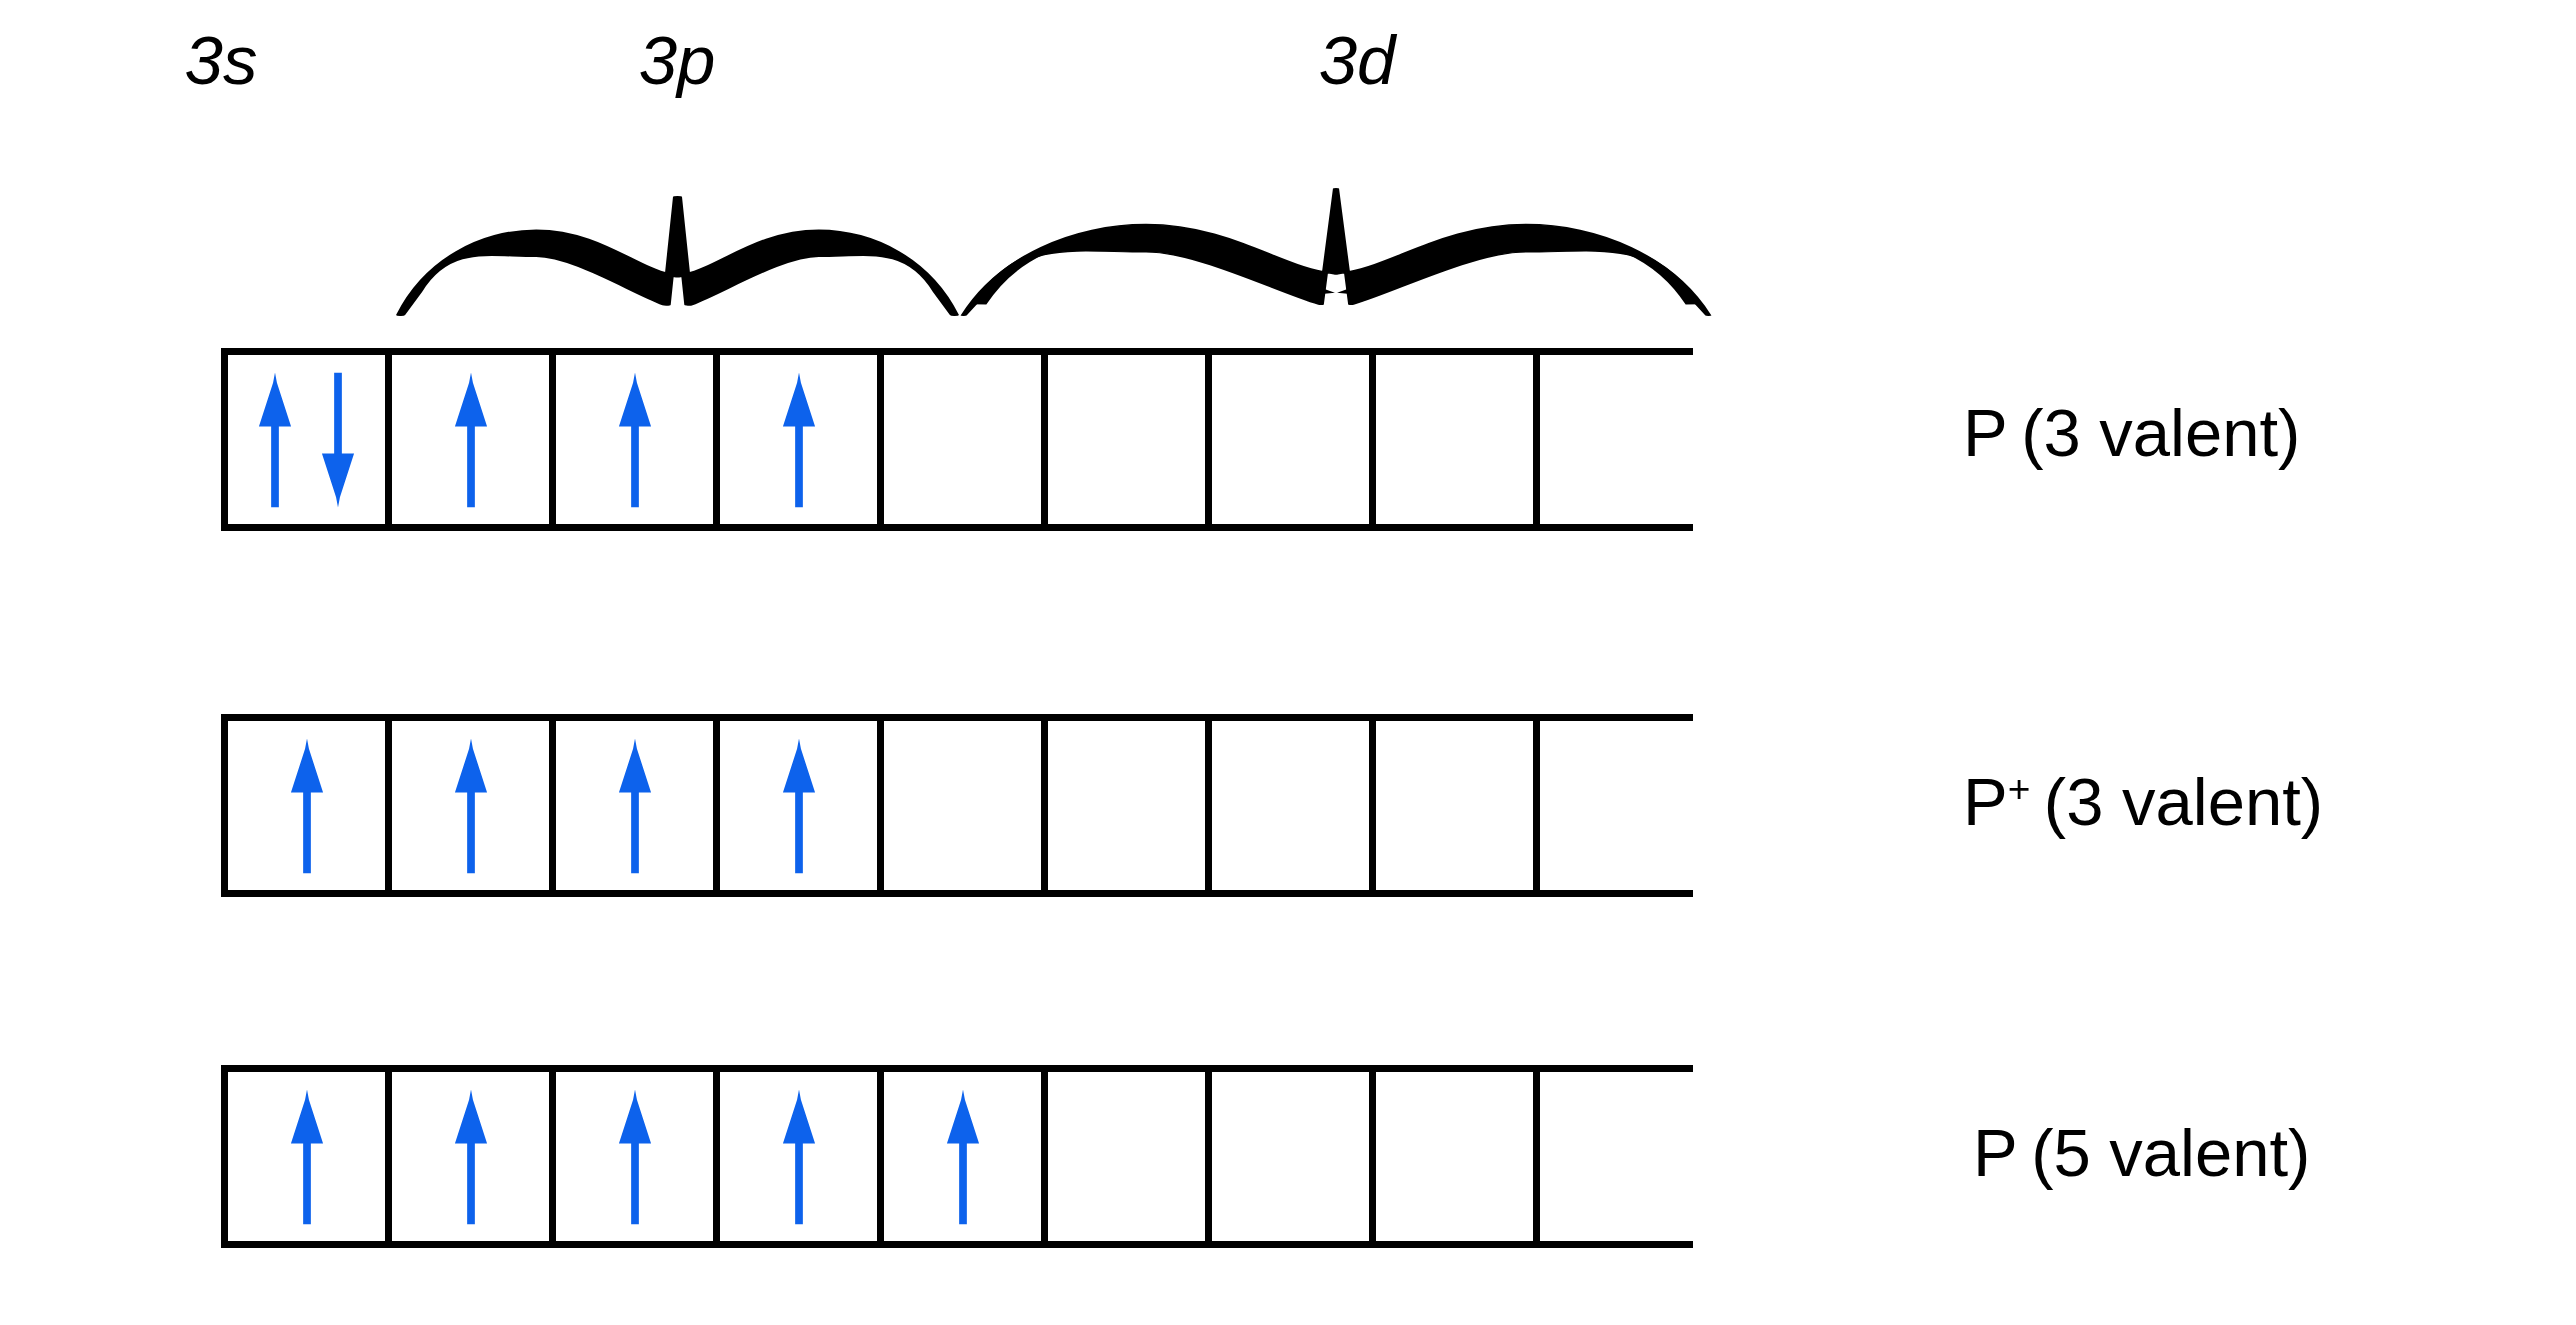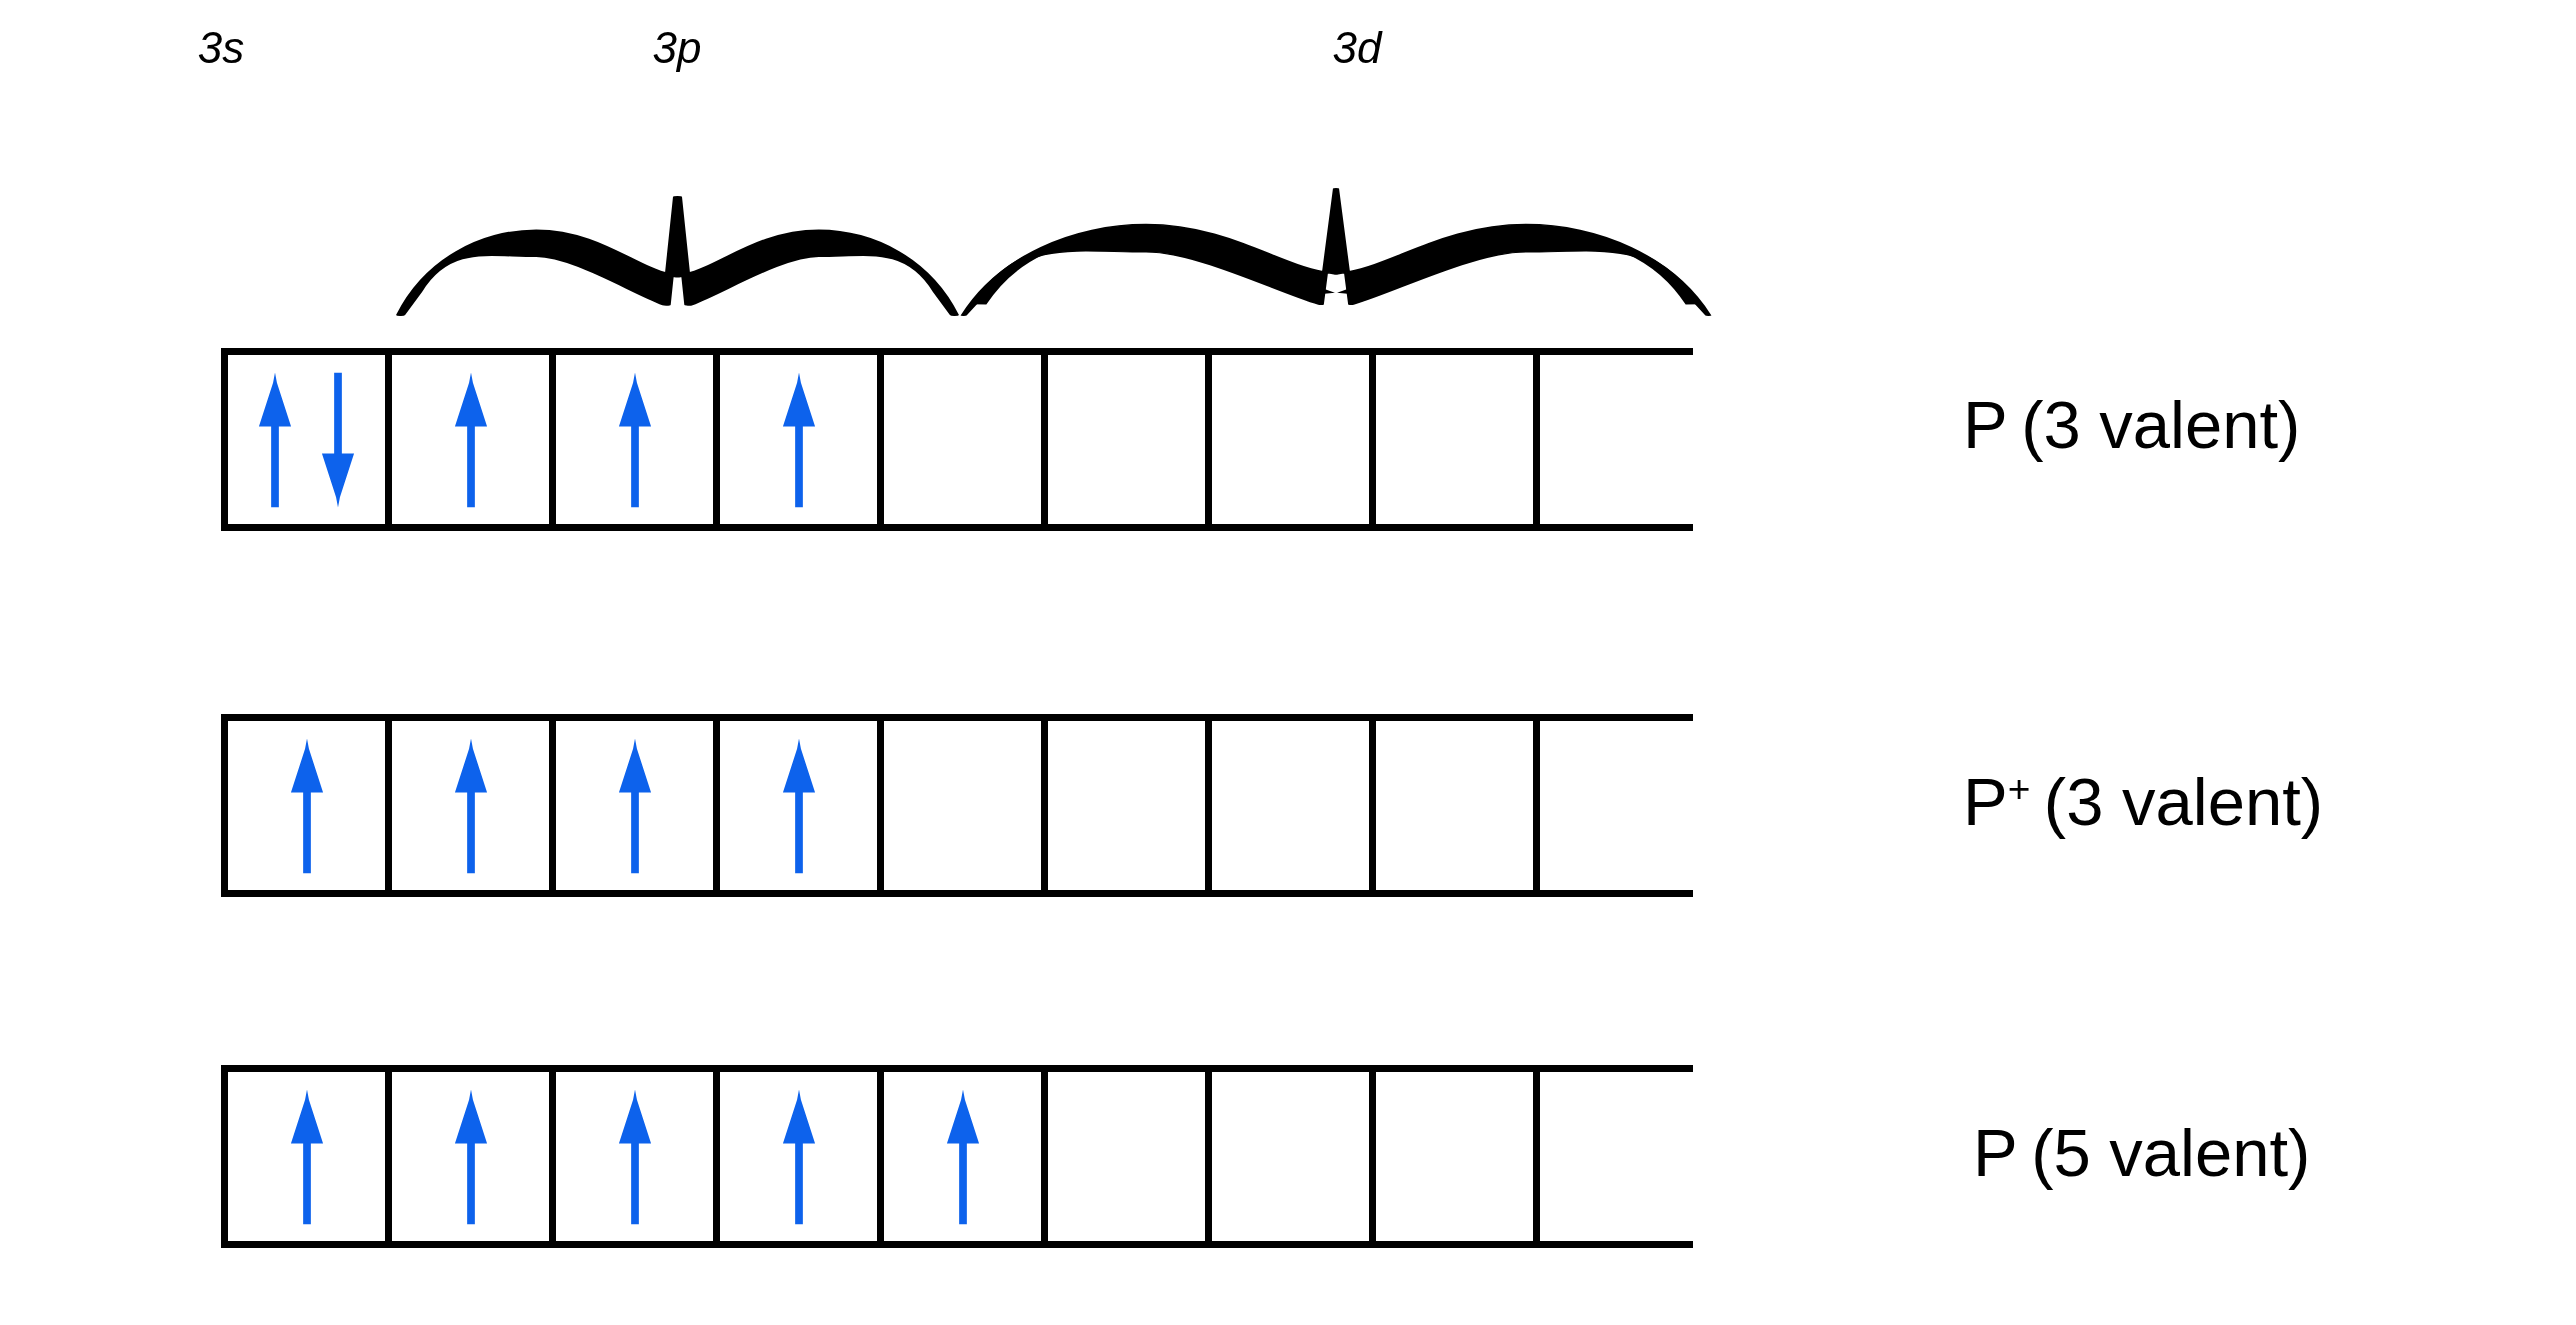--- a/index.html
+++ b/index.html
@@ -14,21 +14,21 @@
     font-family: "Liberation Sans", sans-serif;
     overflow: hidden;
   }
 
   
   .shell-label {
     position: absolute;
     font-family: "Liberation Sans", sans-serif;
     font-style: italic;
     font-weight: 400;
-    font-size: 44px;
+    font-size: 69px;
     line-height: 1;
     color: #000000;
     white-space: nowrap;
     transform: translateX(-50%);
   }
 
   
   .brace {
     position: absolute;
     overflow: visible;
@@ -144,21 +144,21 @@
           </g>
         </svg>
       </span>
     </div>
     <div class="cell" style="width: 164px;"></div>
     <div class="cell" style="width: 164px;"></div>
     <div class="cell" style="width: 164px;"></div>
     <div class="cell" style="width: 164px;"></div>
     <div class="cell" style="width: 164px;"></div>
   </div>
-<div class="row-caption" style="left: 1963px; top: 391px;"><span>P</span><span> </span><span>(3 valent)</span></div>
+<div class="row-caption" style="left: 1963px; top: 399px;"><span>P</span><span> </span><span>(3 valent)</span></div>
 <div class="row" style="left: 221px; top: 714px; height: 183px; width: 1472px;">
     <div class="cell" style="width: 164px;">
       <span class="arrow" style="left: 50%;">
         <svg width="40" height="135" viewBox="0 0 62 210">
           <g>
             <rect x="25" y="60" width="12" height="150" fill="#0d62ec"></rect>
             <path d="M 31,0 L 34,16 L 56,84 L 6,84 L 28,16 Z" fill="#0d62ec"></path>
           </g>
         </svg>
       </span>

